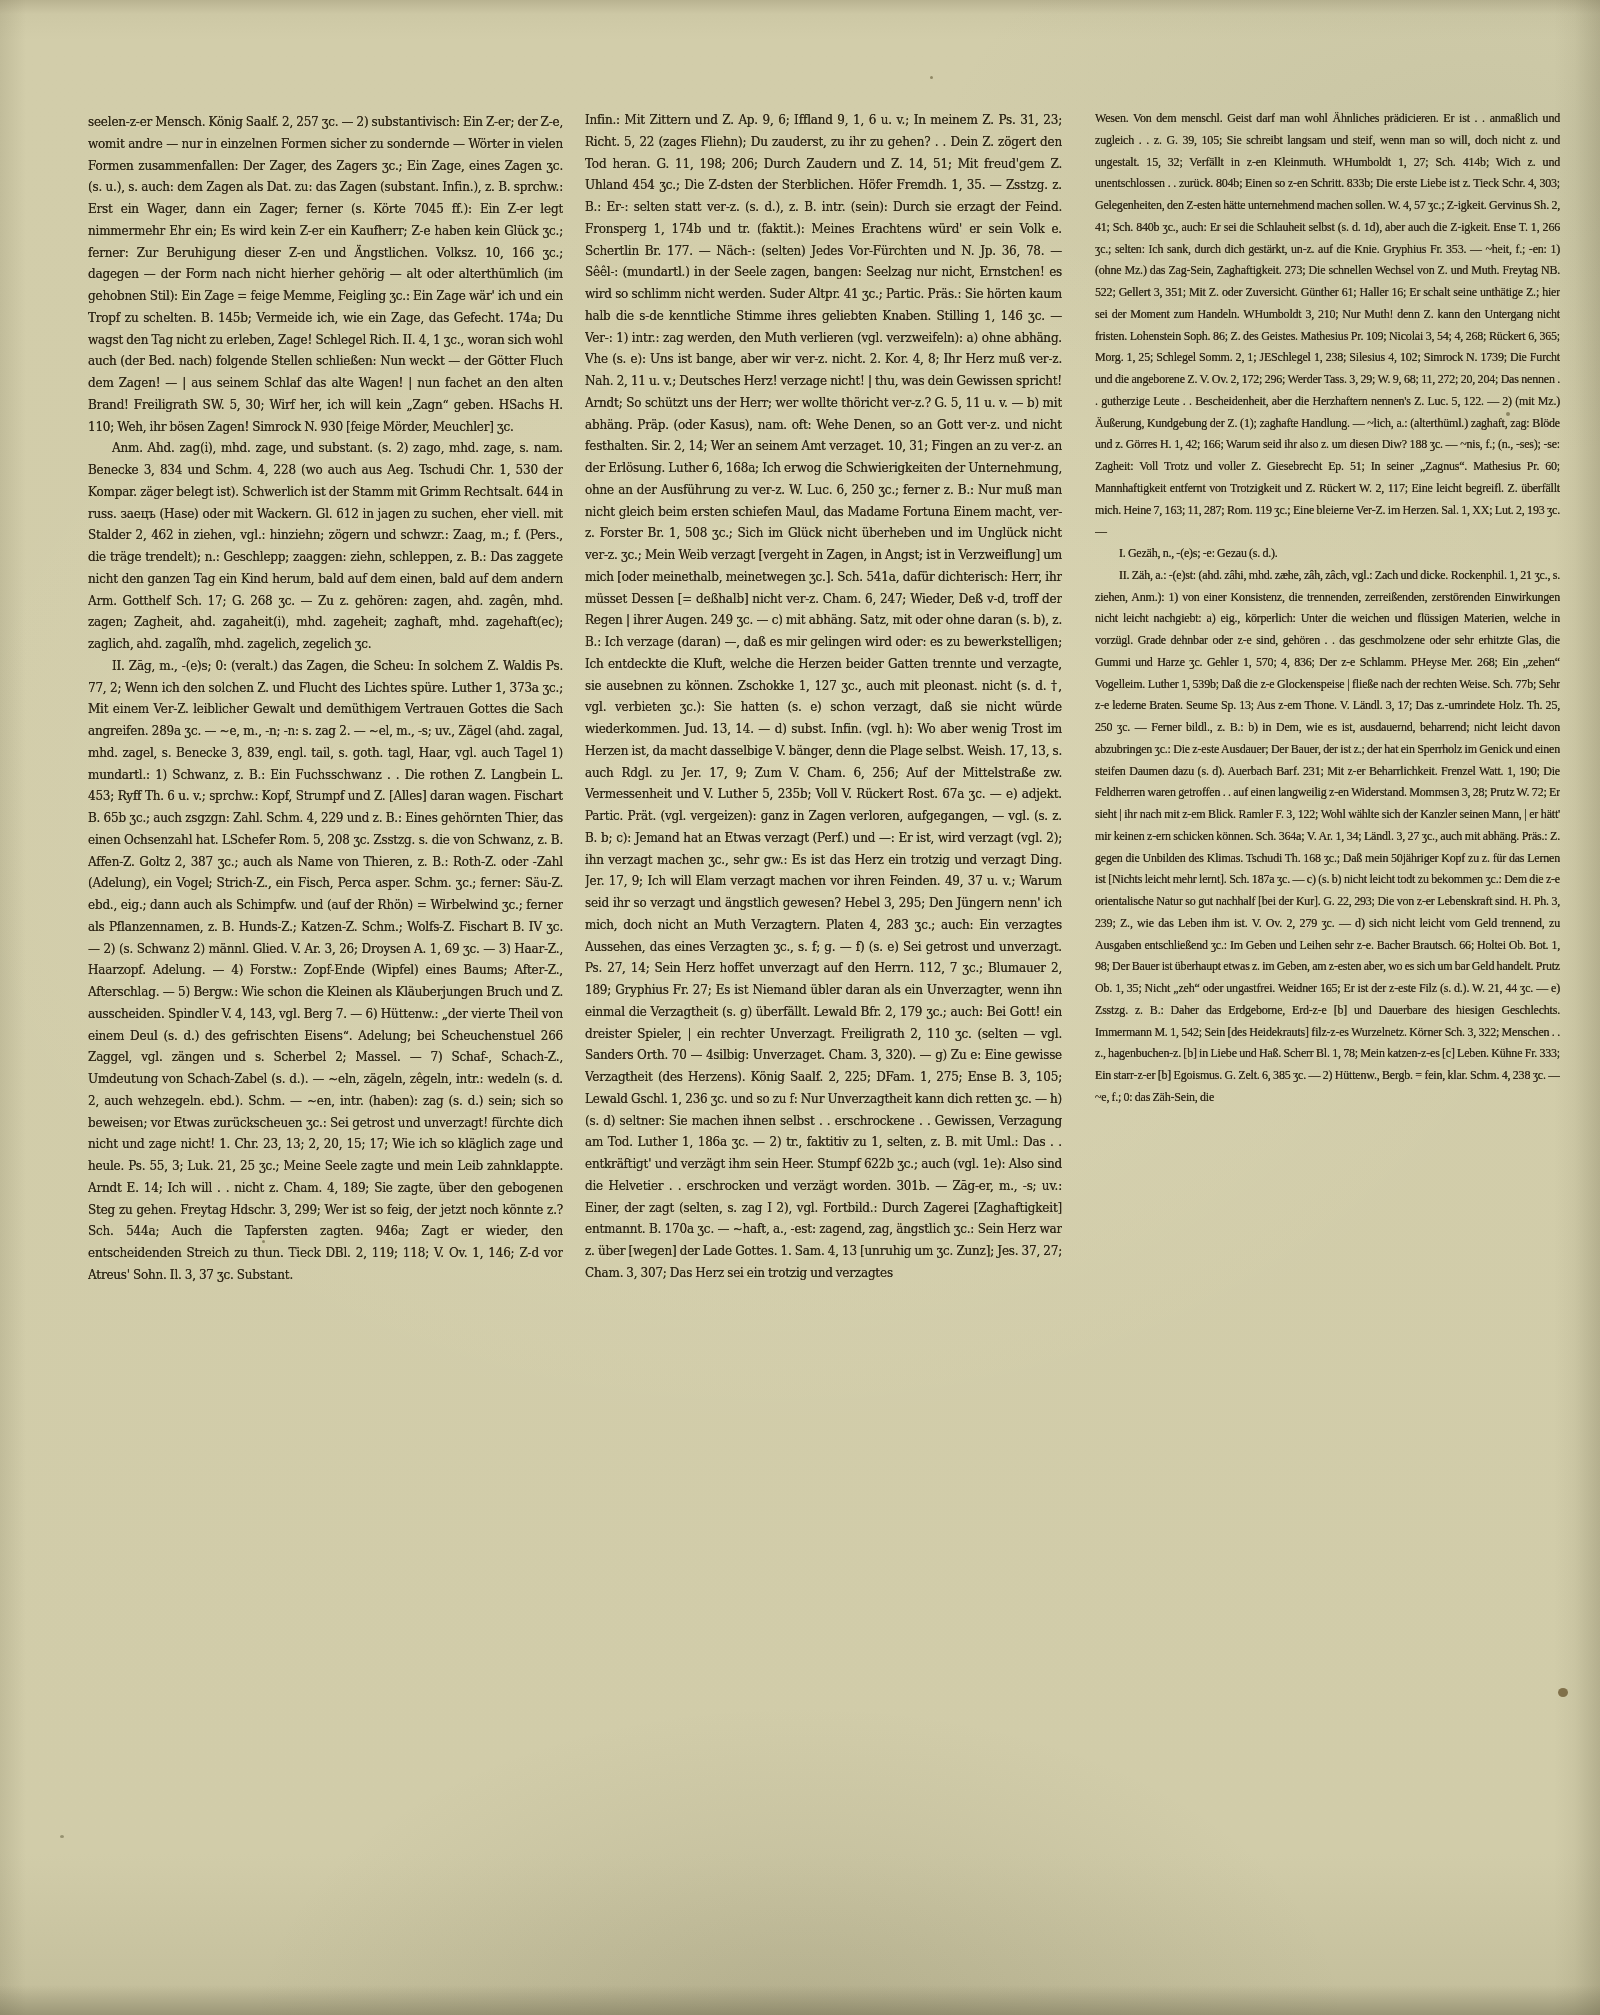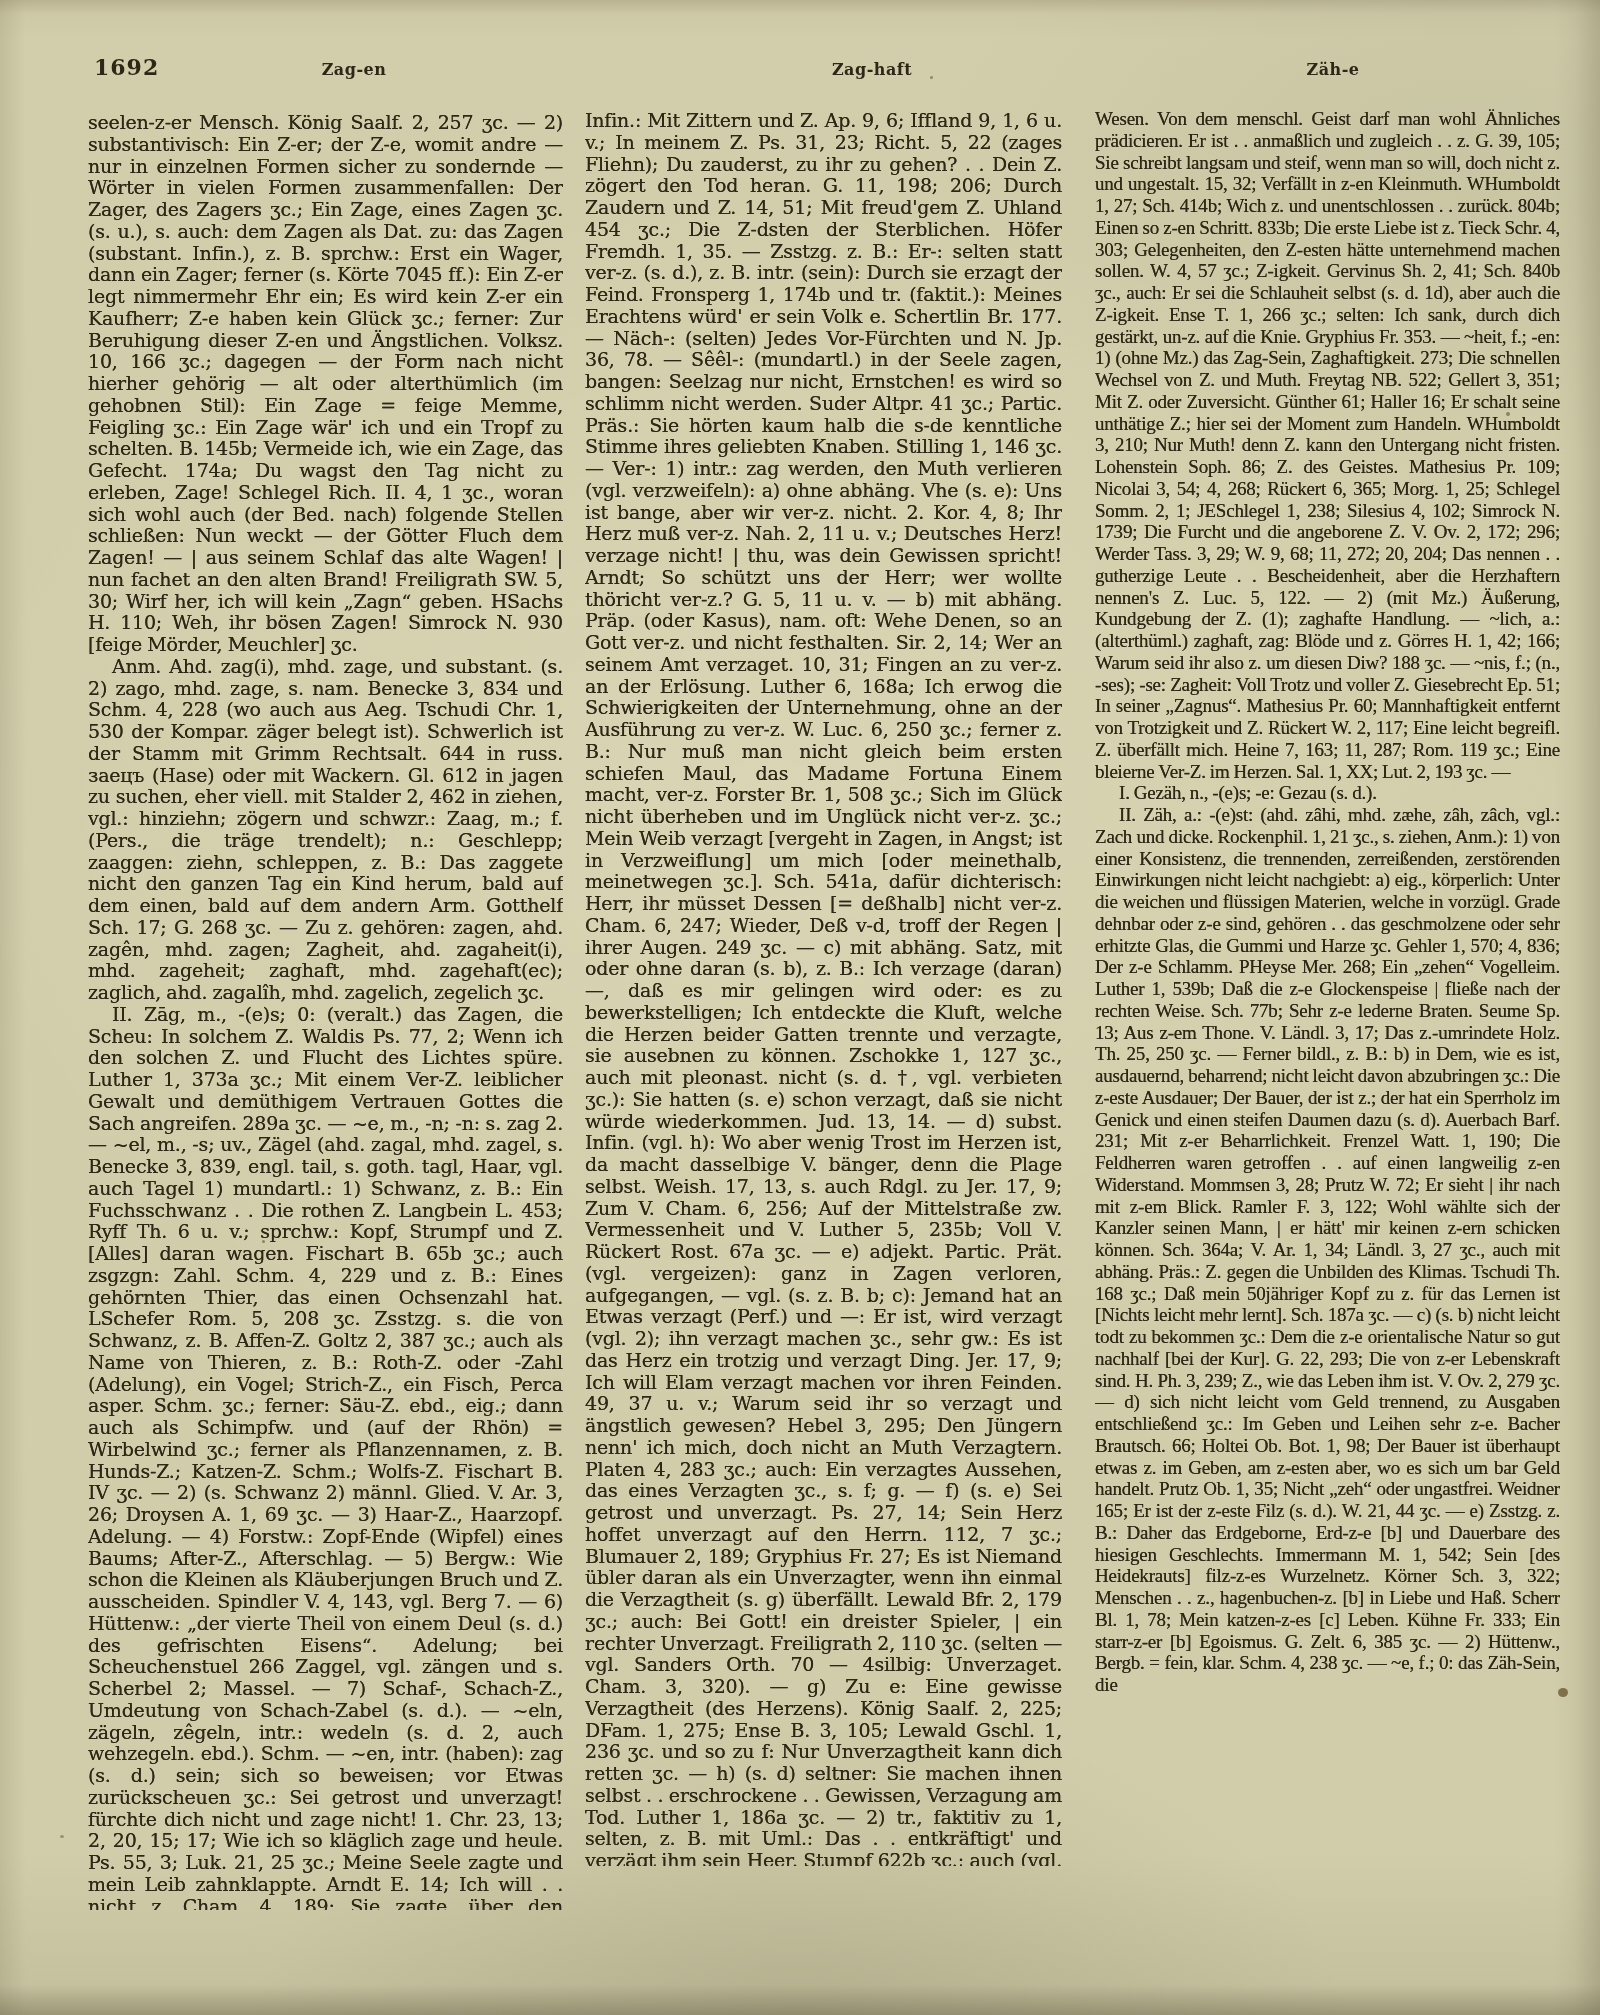--- a/index.html
+++ b/index.html
@@ -32,21 +32,21 @@
   .s5{left:60px;top:1835px;width:4px;height:3px;background:#7d7958;opacity:.7;}
 
   .pagehead{position:absolute;top:0;left:0;width:100%;height:95px;color:#2e2616;}
   .pagenum{position:absolute;left:94px;top:54px;font-size:22px;font-weight:bold;letter-spacing:1px;}
   .guide{position:absolute;top:60px;transform:translateX(-50%);font-size:16px;font-weight:bold;letter-spacing:.5px;}
   .g1{left:354px;} .g2{left:872px;} .g3{left:1333px;}
 
   .col{
     position:absolute;top:112px;overflow:hidden;
     color:#2e2616;
-    font-size:19px;line-height:21.75px;
+    font-size:12px;line-height:21.75px;
     text-align:justify;
     text-shadow:0 0 .5px rgba(46,36,20,.85);
     word-spacing:-0.5px;letter-spacing:-0.2px;
   }
   .col1{left:88px;width:475px;height:1798px;}
   .col2{left:585px;top:110px;width:477px;height:1756px;}
   .col3{left:1095px;top:108px;width:465px;height:1788px;font-family:Liberation Serif, serif;}
   .col p{margin:0;padding:0;}
   .col p.indent{text-indent:24px;}
 </style>
@@ -56,26 +56,20 @@
 <div class="page">
   <div class="edge-left"></div>
   <div class="edge-right"></div>
   <div class="edge-bottom"></div>
   <div class="speck s1"></div>
   <div class="speck s2"></div>
   <div class="speck s3"></div>
   <div class="speck s4"></div>
   <div class="speck s5"></div>
 
-  <div class="pagehead">
-    <span class="pagenum">1692</span>
-    <span class="guide g1">Zag-en</span>
-    <span class="guide g2">Zag-haft</span>
-    <span class="guide g3">Zäh-e</span>
-  </div>
 
   <div class="col col1">
       <p>seelen-z-er Mensch. König Saalf. 2, 257 ʒc. — 2) substantivisch: Ein Z-er; der Z-e, womit andre — nur in einzelnen Formen sicher zu sondernde — Wörter in vielen Formen zusammenfallen: Der Zager, des Zagers ʒc.; Ein Zage, eines Zagen ʒc. (s. u.), s. auch: dem Zagen als Dat. zu: das Zagen (substant. Infin.), z. B. sprchw.: Erst ein Wager, dann ein Zager; ferner (s. Körte 7045 ff.): Ein Z-er legt nimmermehr Ehr ein; Es wird kein Z-er ein Kaufherr; Z-e haben kein Glück ʒc.; ferner: Zur Beruhigung dieser Z-en und Ängstlichen. Volksz. 10, 166 ʒc.; dagegen — der Form nach nicht hierher gehörig — alt oder alterthümlich (im gehobnen Stil): Ein Zage = feige Memme, Feigling ʒc.: Ein Zage wär' ich und ein Tropf zu schelten. B. 145b; Vermeide ich, wie ein Zage, das Gefecht. 174a; Du wagst den Tag nicht zu erleben, Zage! Schlegel Rich. II. 4, 1 ʒc., woran sich wohl auch (der Bed. nach) folgende Stellen schließen: Nun weckt — der Götter Fluch dem Zagen! — | aus seinem Schlaf das alte Wagen! | nun fachet an den alten Brand! Freiligrath SW. 5, 30; Wirf her, ich will kein „Zagn“ geben. HSachs H. 110; Weh, ihr bösen Zagen! Simrock N. 930 [feige Mörder, Meuchler] ʒc.</p>
       <p class="indent">Anm. Ahd. zag(i), mhd. zage, und substant. (s. 2) zago, mhd. zage, s. nam. Benecke 3, 834 und Schm. 4, 228 (wo auch aus Aeg. Tschudi Chr. 1, 530 der Kompar. zäger belegt ist). Schwerlich ist der Stamm mit Grimm Rechtsalt. 644 in russ. заецъ (Hase) oder mit Wackern. Gl. 612 in jagen zu suchen, eher viell. mit Stalder 2, 462 in ziehen, vgl.: hinziehn; zögern und schwzr.: Zaag, m.; f. (Pers., die träge trendelt); n.: Geschlepp; zaaggen: ziehn, schleppen, z. B.: Das zaggete nicht den ganzen Tag ein Kind herum, bald auf dem einen, bald auf dem andern Arm. Gotthelf Sch. 17; G. 268 ʒc. — Zu z. gehören: zagen, ahd. zagên, mhd. zagen; Zagheit, ahd. zagaheit(i), mhd. zageheit; zaghaft, mhd. zagehaft(ec); zaglich, ahd. zagalîh, mhd. zagelich, zegelich ʒc.</p>
       <p class="indent">II. Zāg, m., -(e)s; 0: (veralt.) das Zagen, die Scheu: In solchem Z. Waldis Ps. 77, 2; Wenn ich den solchen Z. und Flucht des Lichtes spüre. Luther 1, 373a ʒc.; Mit einem Ver-Z. leiblicher Gewalt und demüthigem Vertrauen Gottes die Sach angreifen. 289a ʒc. — ~e, m., -n; -n: s. zag 2. — ~el, m., -s; uv., Zägel (ahd. zagal, mhd. zagel, s. Benecke 3, 839, engl. tail, s. goth. tagl, Haar, vgl. auch Tagel 1) mundartl.: 1) Schwanz, z. B.: Ein Fuchsschwanz . . Die rothen Z. Langbein L. 453; Ryff Th. 6 u. v.; sprchw.: Kopf, Strumpf und Z. [Alles] daran wagen. Fischart B. 65b ʒc.; auch zsgzgn: Zahl. Schm. 4, 229 und z. B.: Eines gehörnten Thier, das einen Ochsenzahl hat. LSchefer Rom. 5, 208 ʒc. Zsstzg. s. die von Schwanz, z. B. Affen-Z. Goltz 2, 387 ʒc.; auch als Name von Thieren, z. B.: Roth-Z. oder -Zahl (Adelung), ein Vogel; Strich-Z., ein Fisch, Perca asper. Schm. ʒc.; ferner: Säu-Z. ebd., eig.; dann auch als Schimpfw. und (auf der Rhön) = Wirbelwind ʒc.; ferner als Pflanzennamen, z. B. Hunds-Z.; Katzen-Z. Schm.; Wolfs-Z. Fischart B. IV ʒc. — 2) (s. Schwanz 2) männl. Glied. V. Ar. 3, 26; Droysen A. 1, 69 ʒc. — 3) Haar-Z., Haarzopf. Adelung. — 4) Forstw.: Zopf-Ende (Wipfel) eines Baums; After-Z., Afterschlag. — 5) Bergw.: Wie schon die Kleinen als Kläuberjungen Bruch und Z. ausscheiden. Spindler V. 4, 143, vgl. Berg 7. — 6) Hüttenw.: „der vierte Theil von einem Deul (s. d.) des gefrischten Eisens“. Adelung; bei Scheuchenstuel 266 Zaggel, vgl. zängen und s. Scherbel 2; Massel. — 7) Schaf-, Schach-Z., Umdeutung von Schach-Zabel (s. d.). — ~eln, zägeln, zêgeln, intr.: wedeln (s. d. 2, auch wehzegeln. ebd.). Schm. — ~en, intr. (haben): zag (s. d.) sein; sich so beweisen; vor Etwas zurückscheuen ʒc.: Sei getrost und unverzagt! fürchte dich nicht und zage nicht! 1. Chr. 23, 13; 2, 20, 15; 17; Wie ich so kläglich zage und heule. Ps. 55, 3; Luk. 21, 25 ʒc.; Meine Seele zagte und mein Leib zahnklappte. Arndt E. 14; Ich will . . nicht z. Cham. 4, 189; Sie zagte, über den gebogenen Steg zu gehen. Freytag Hdschr. 3, 299; Wer ist so feig, der jetzt noch könnte z.? Sch. 544a; Auch die Tapfersten zagten. 946a; Zagt er wieder, den entscheidenden Streich zu thun. Tieck DBl. 2, 119; 118; V. Ov. 1, 146; Z-d vor Atreus' Sohn. Il. 3, 37 ʒc. Substant.</p>
     </div>
   <div class="col col2">
       <p>Infin.: Mit Zittern und Z. Ap. 9, 6; Iffland 9, 1, 6 u. v.; In meinem Z. Ps. 31, 23; Richt. 5, 22 (zages Fliehn); Du zauderst, zu ihr zu gehen? . . Dein Z. zögert den Tod heran. G. 11, 198; 206; Durch Zaudern und Z. 14, 51; Mit freud'gem Z. Uhland 454 ʒc.; Die Z-dsten der Sterblichen. Höfer Fremdh. 1, 35. — Zsstzg. z. B.: Er-: selten statt ver-z. (s. d.), z. B. intr. (sein): Durch sie erzagt der Feind. Fronsperg 1, 174b und tr. (faktit.): Meines Erachtens würd' er sein Volk e. Schertlin Br. 177. — Näch-: (selten) Jedes Vor-Fürchten und N. Jp. 36, 78. — Sêêl-: (mundartl.) in der Seele zagen, bangen: Seelzag nur nicht, Ernstchen! es wird so schlimm nicht werden. Suder Altpr. 41 ʒc.; Partic. Präs.: Sie hörten kaum halb die s-de kenntliche Stimme ihres geliebten Knaben. Stilling 1, 146 ʒc. — Ver-: 1) intr.: zag werden, den Muth verlieren (vgl. verzweifeln): a) ohne abhäng. Vhe (s. e): Uns ist bange, aber wir ver-z. nicht. 2. Kor. 4, 8; Ihr Herz muß ver-z. Nah. 2, 11 u. v.; Deutsches Herz! verzage nicht! | thu, was dein Gewissen spricht! Arndt; So schützt uns der Herr; wer wollte thöricht ver-z.? G. 5, 11 u. v. — b) mit abhäng. Präp. (oder Kasus), nam. oft: Wehe Denen, so an Gott ver-z. und nicht festhalten. Sir. 2, 14; Wer an seinem Amt verzaget. 10, 31; Fingen an zu ver-z. an der Erlösung. Luther 6, 168a; Ich erwog die Schwierigkeiten der Unternehmung, ohne an der Ausführung zu ver-z. W. Luc. 6, 250 ʒc.; ferner z. B.: Nur muß man nicht gleich beim ersten schiefen Maul, das Madame Fortuna Einem macht, ver-z. Forster Br. 1, 508 ʒc.; Sich im Glück nicht überheben und im Unglück nicht ver-z. ʒc.; Mein Weib verzagt [vergeht in Zagen, in Angst; ist in Verzweiflung] um mich [oder meinethalb, meinetwegen ʒc.]. Sch. 541a, dafür dichterisch: Herr, ihr müsset Dessen [= deßhalb] nicht ver-z. Cham. 6, 247; Wieder, Deß v-d, troff der Regen | ihrer Augen. 249 ʒc. — c) mit abhäng. Satz, mit oder ohne daran (s. b), z. B.: Ich verzage (daran) —, daß es mir gelingen wird oder: es zu bewerkstelligen; Ich entdeckte die Kluft, welche die Herzen beider Gatten trennte und verzagte, sie ausebnen zu können. Zschokke 1, 127 ʒc., auch mit pleonast. nicht (s. d. †, vgl. verbieten ʒc.): Sie hatten (s. e) schon verzagt, daß sie nicht würde wiederkommen. Jud. 13, 14. — d) subst. Infin. (vgl. h): Wo aber wenig Trost im Herzen ist, da macht dasselbige V. bänger, denn die Plage selbst. Weish. 17, 13, s. auch Rdgl. zu Jer. 17, 9; Zum V. Cham. 6, 256; Auf der Mittelstraße zw. Vermessenheit und V. Luther 5, 235b; Voll V. Rückert Rost. 67a ʒc. — e) adjekt. Partic. Prät. (vgl. vergeizen): ganz in Zagen verloren, aufgegangen, — vgl. (s. z. B. b; c): Jemand hat an Etwas verzagt (Perf.) und —: Er ist, wird verzagt (vgl. 2); ihn verzagt machen ʒc., sehr gw.: Es ist das Herz ein trotzig und verzagt Ding. Jer. 17, 9; Ich will Elam verzagt machen vor ihren Feinden. 49, 37 u. v.; Warum seid ihr so verzagt und ängstlich gewesen? Hebel 3, 295; Den Jüngern nenn' ich mich, doch nicht an Muth Verzagtern. Platen 4, 283 ʒc.; auch: Ein verzagtes Aussehen, das eines Verzagten ʒc., s. f; g. — f) (s. e) Sei getrost und unverzagt. Ps. 27, 14; Sein Herz hoffet unverzagt auf den Herrn. 112, 7 ʒc.; Blumauer 2, 189; Gryphius Fr. 27; Es ist Niemand übler daran als ein Unverzagter, wenn ihn einmal die Verzagtheit (s. g) überfällt. Lewald Bfr. 2, 179 ʒc.; auch: Bei Gott! ein dreister Spieler, | ein rechter Unverzagt. Freiligrath 2, 110 ʒc. (selten — vgl. Sanders Orth. 70 — 4silbig: Unverzaget. Cham. 3, 320). — g) Zu e: Eine gewisse Verzagtheit (des Herzens). König Saalf. 2, 225; DFam. 1, 275; Ense B. 3, 105; Lewald Gschl. 1, 236 ʒc. und so zu f: Nur Unverzagtheit kann dich retten ʒc. — h) (s. d) seltner: Sie machen ihnen selbst . . erschrockene . . Gewissen, Verzagung am Tod. Luther 1, 186a ʒc. — 2) tr., faktitiv zu 1, selten, z. B. mit Uml.: Das . . entkräftigt' und verzägt ihm sein Heer. Stumpf 622b ʒc.; auch (vgl. 1e): Also sind die Helvetier . . erschrocken und verzägt worden. 301b. — Zāg-er, m., -s; uv.: Einer, der zagt (selten, s. zag I 2), vgl. Fortbild.: Durch Zagerei [Zaghaftigkeit] entmannt. B. 170a ʒc. — ~haft, a., -est: zagend, zag, ängstlich ʒc.: Sein Herz war z. über [wegen] der Lade Gottes. 1. Sam. 4, 13 [unruhig um ʒc. Zunz]; Jes. 37, 27; Cham. 3, 307; Das Herz sei ein trotzig und verzagtes</p>
     </div>
   <div class="col col3">

